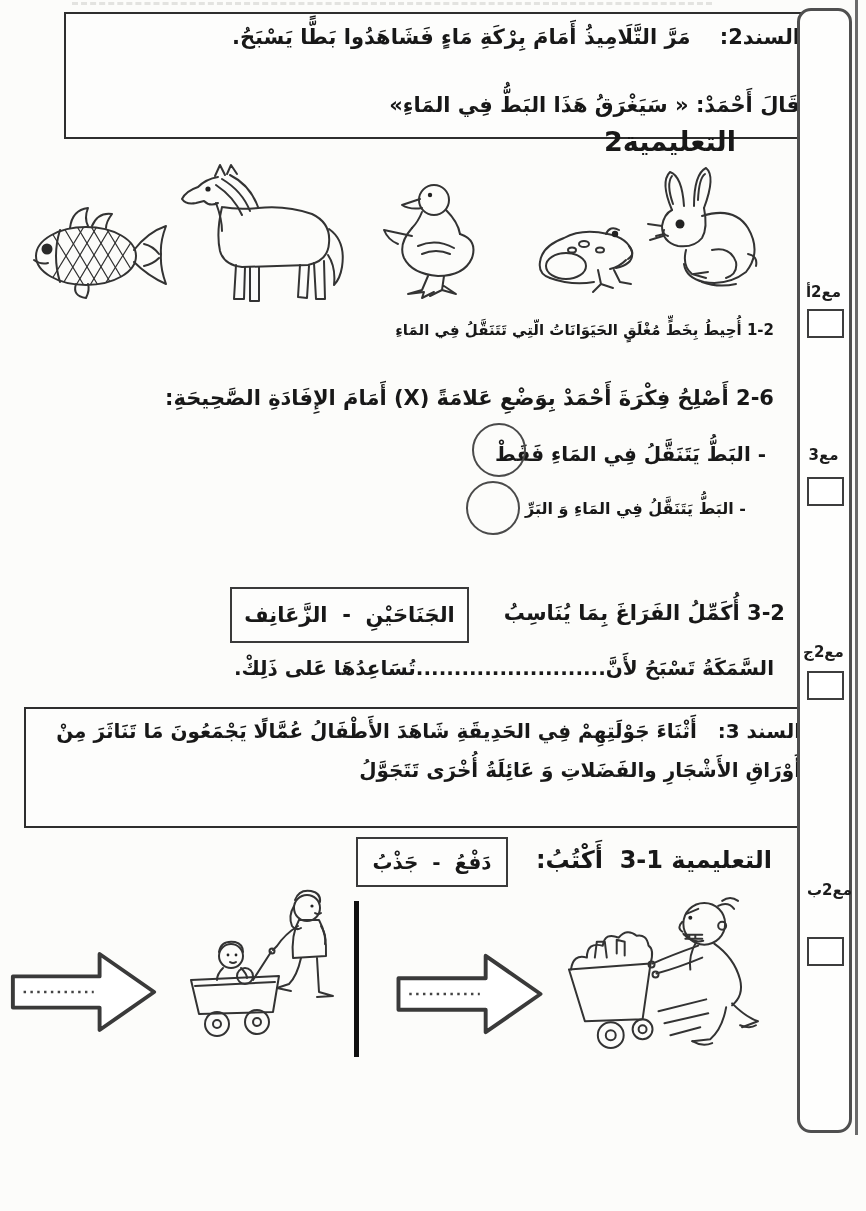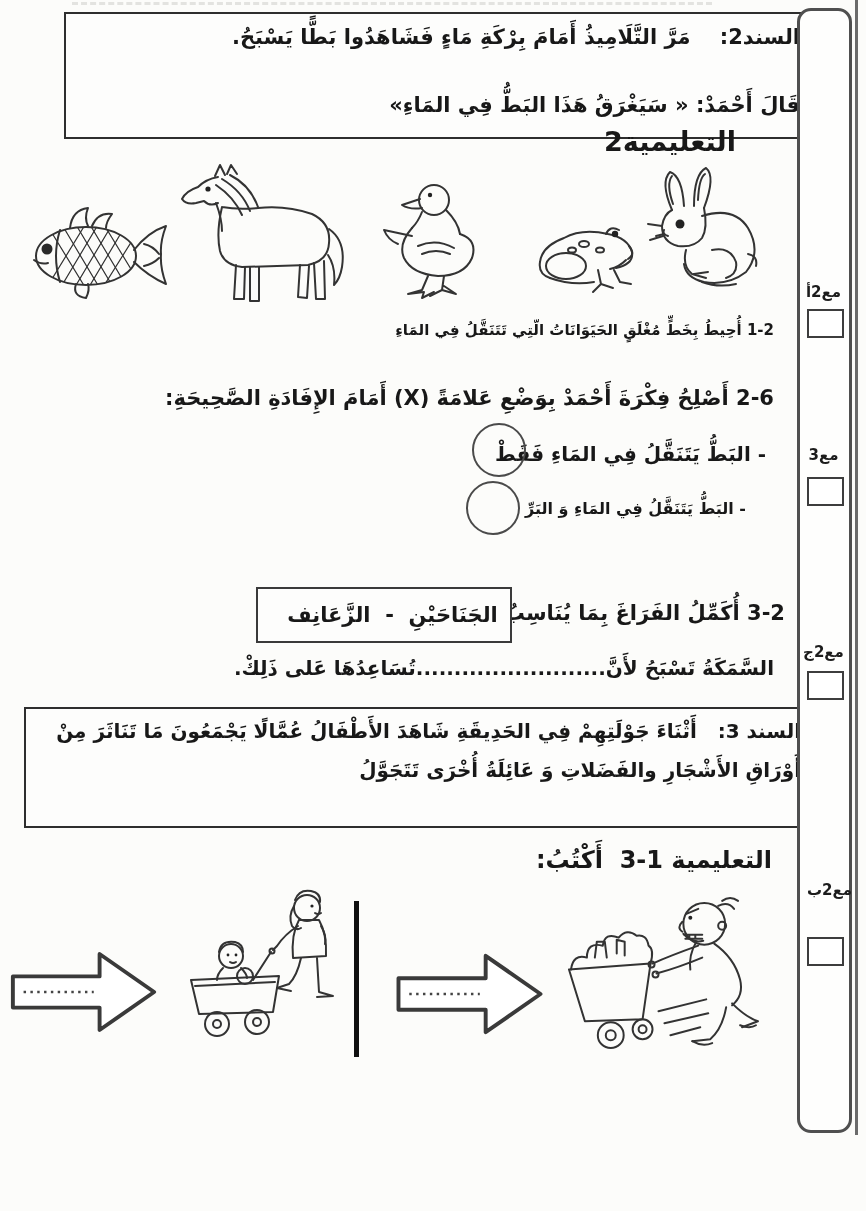--- a/index.html
+++ b/index.html
@@ -162,32 +162,35 @@
 
   <div class="abs ar line-r" style="right:92px;top:383px;font-size:21px;">2-6 أَصْلِحُ فِكْرَةَ أَحْمَدْ بِوَضْعِ عَلامَةً (X) أَمَامَ الإِفَادَةِ الصَّحِيحَةِ:</div>
 
   <div class="abs ar line-r" style="right:100px;top:440px;font-size:20px;">- البَطُّ يَتَنَقَّلُ فِي المَاءِ فَقَطْ</div>
   <div class="abs opt-circle" style="left:472px;top:423px;"></div>
 
   <div class="abs ar line-r" style="right:120px;top:497px;font-size:16px;">- البَطُّ يَتَنَقَّلُ فِي المَاءِ وَ البَرِّ</div>
   <div class="abs opt-circle" style="left:466px;top:481px;"></div>
 
   <div class="abs ar line-r" style="right:81px;top:598px;font-size:21px;">3-2 أُكَمِّلُ الفَرَاغَ بِمَا يُنَاسِبُ</div>
-  <div class="abs wordbank" style="left:256px;top:587px;width:235px;height:52px;padding-left:17px;">
+  <div class="abs wordbank" style="left:230px;top:587px;width:235px;height:52px;">
     <span class="ar" style="font-size:21px;">الجَنَاحَيْنِ&nbsp; - &nbsp;الزَّعَانِف</span>
   </div>
 
   <div class="abs ar line-r" style="right:92px;top:654px;font-size:20px;">السَّمَكَةُ تَسْبَحُ لأَنَّ.........................تُسَاعِدُهَا عَلى ذَلِكْ.</div>
 
   <div class="abs txt-box" style="left:24px;top:707px;width:761px;height:101px;padding:8px 14px;">
     <div class="ar line-r" style="font-size:20px;">السند 3:&nbsp;&nbsp; أَثْنَاءَ جَوْلَتِهِمْ فِي الحَدِيقَةِ شَاهَدَ الأَطْفَالُ عُمَّالًا يَجْمَعُونَ مَا تَنَاثَرَ مِنْ</div>
     <div class="ar line-r" style="font-size:20px;margin-top:10px;">أَوْرَاقِ الأَشْجَارِ والفَضَلاتِ وَ عَائِلَةُ أُخْرَى تَتَجَوَّلُ</div>
   </div>
 
   <div class="abs ar line-r" style="right:94px;top:843px;font-size:24px;">التعليمية 1-3&nbsp; أَكْتُبُ:</div>
+  <div class="abs wordbank" style="left:356px;top:837px;width:148px;height:46px;">
+    <span class="ar" style="font-size:20px;">دَفْعُ&nbsp; - &nbsp;جَذْبُ</span>
+  </div>
 
   <div class="abs" style="left:8px;top:942px;width:152px;height:100px;">
     <svg width="152" height="100" viewBox="0 0 156 98">
       <polygon points="5,33 94,33 94,10 150,49 94,88 94,65 5,65" fill="#ffffff" stroke="#3a3a3a" stroke-width="4" stroke-linejoin="round"></polygon>
       <line x1="16" y1="49" x2="88" y2="49" stroke="#444" stroke-width="2.6" stroke-dasharray="2.5 4.5"></line>
     </svg>
   </div>
 
   <div class="abs" style="left:181px;top:886px;width:172px;height:168px;">
     <svg width="172" height="168" viewBox="0 0 172 168">

